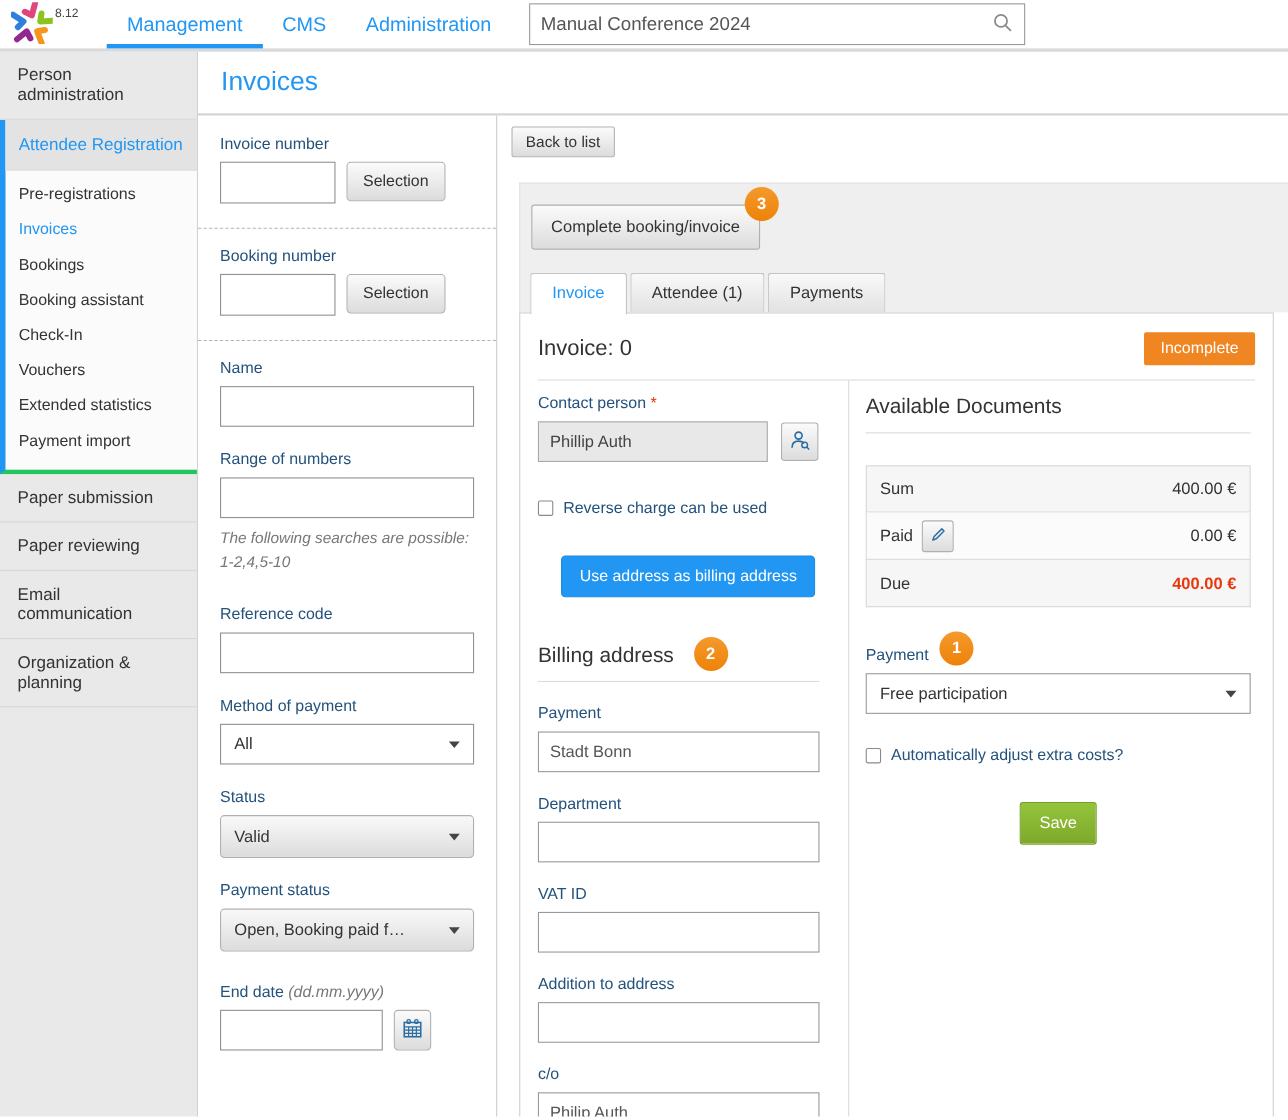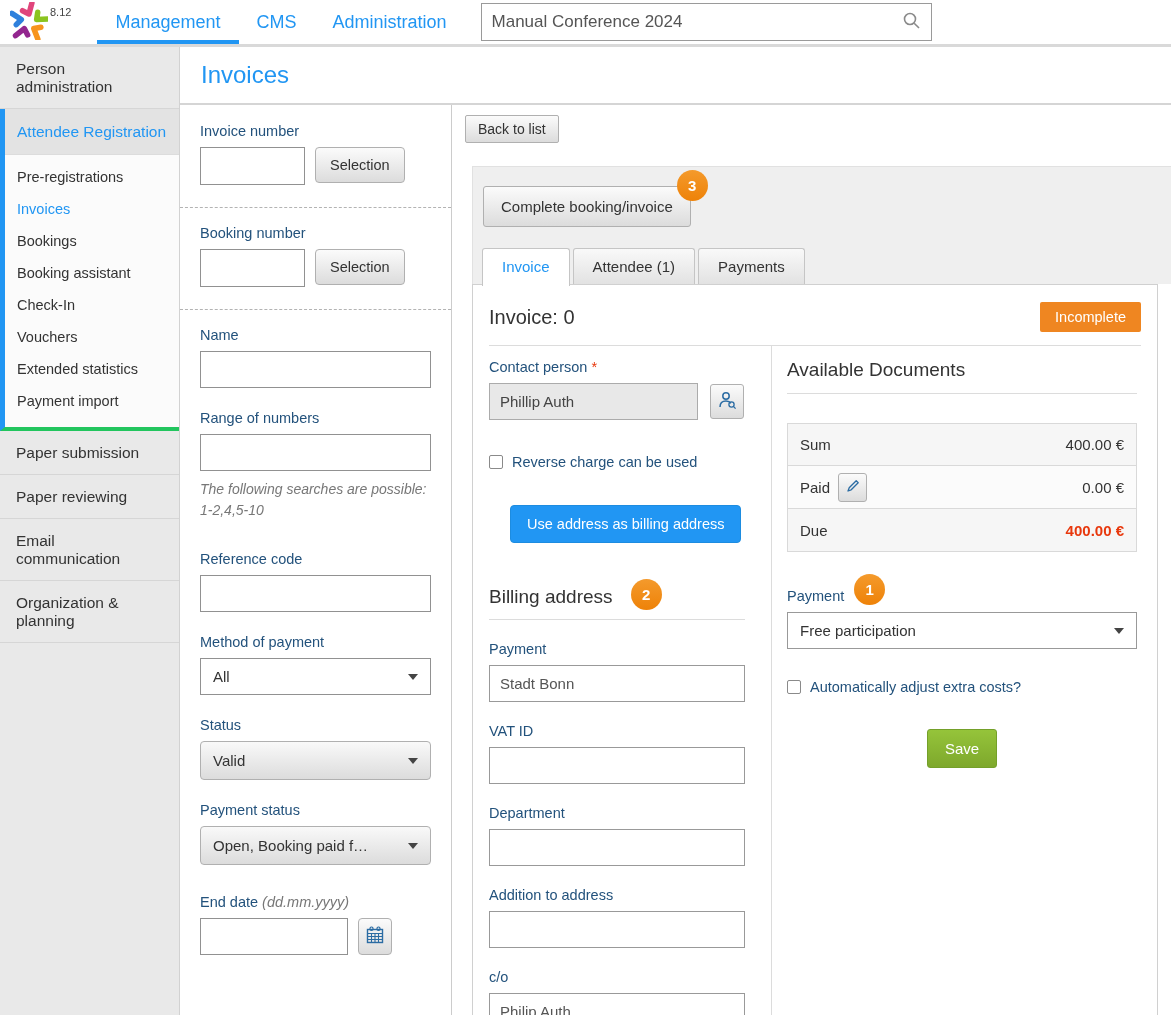--- a/index.html
+++ b/index.html
@@ -297,25 +297,25 @@
               <div class="section-head">
                 <span class="section-title">Billing address</span>
                 <span class="obadge">2</span>
               </div>
 
               <div class="field-block">
                 <label class="form-label">Payment</label>
                 <input class="field-input" value="Stadt Bonn" style="">
               </div>
               <div class="field-block">
+                <label class="form-label">Department</label>
+                <input class="field-input" value="" style="">
+              </div>
+              <div class="field-block">
                 <label class="form-label">VAT ID</label>
-                <input class="field-input" value="" style="">
-              </div>
-              <div class="field-block">
-                <label class="form-label">Department</label>
                 <input class="field-input" value="" style="">
               </div>
               <div class="field-block">
                 <label class="form-label">Addition to address</label>
                 <input class="field-input" value="" style="">
               </div>
               <div class="field-block">
                 <label class="form-label">c/o</label>
                 <input class="field-input" value="Philip Auth" style="">
               </div>

